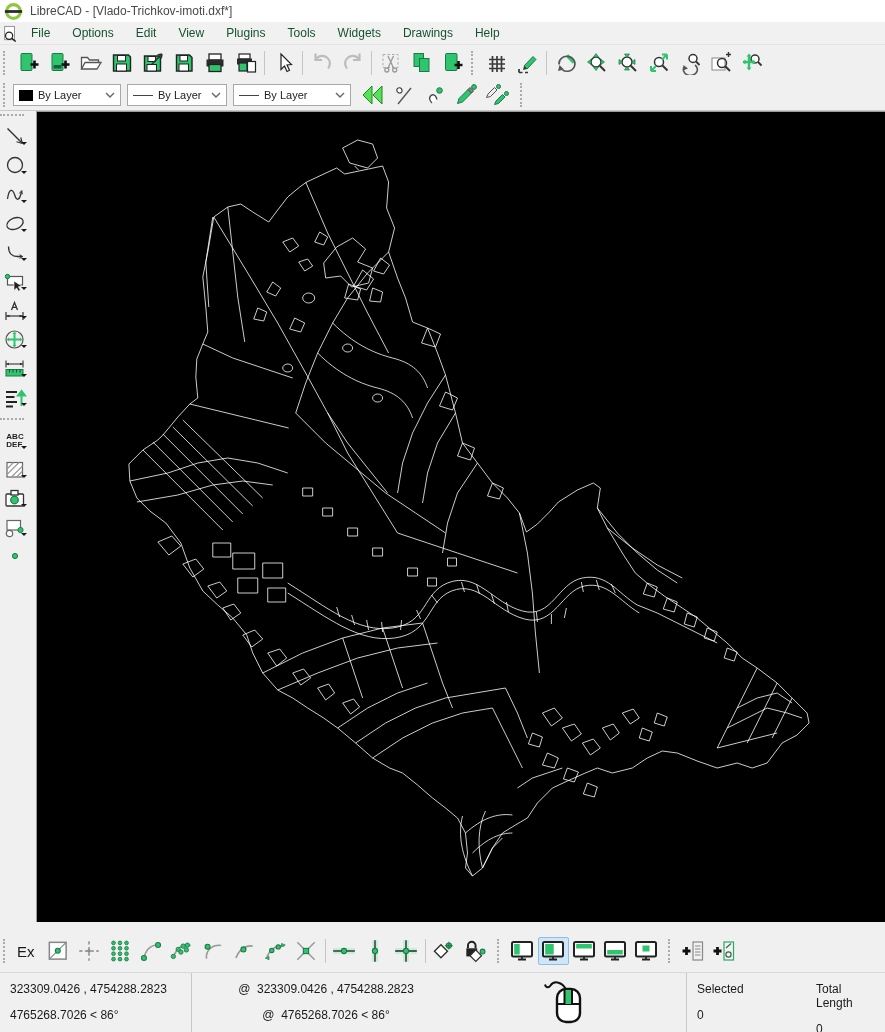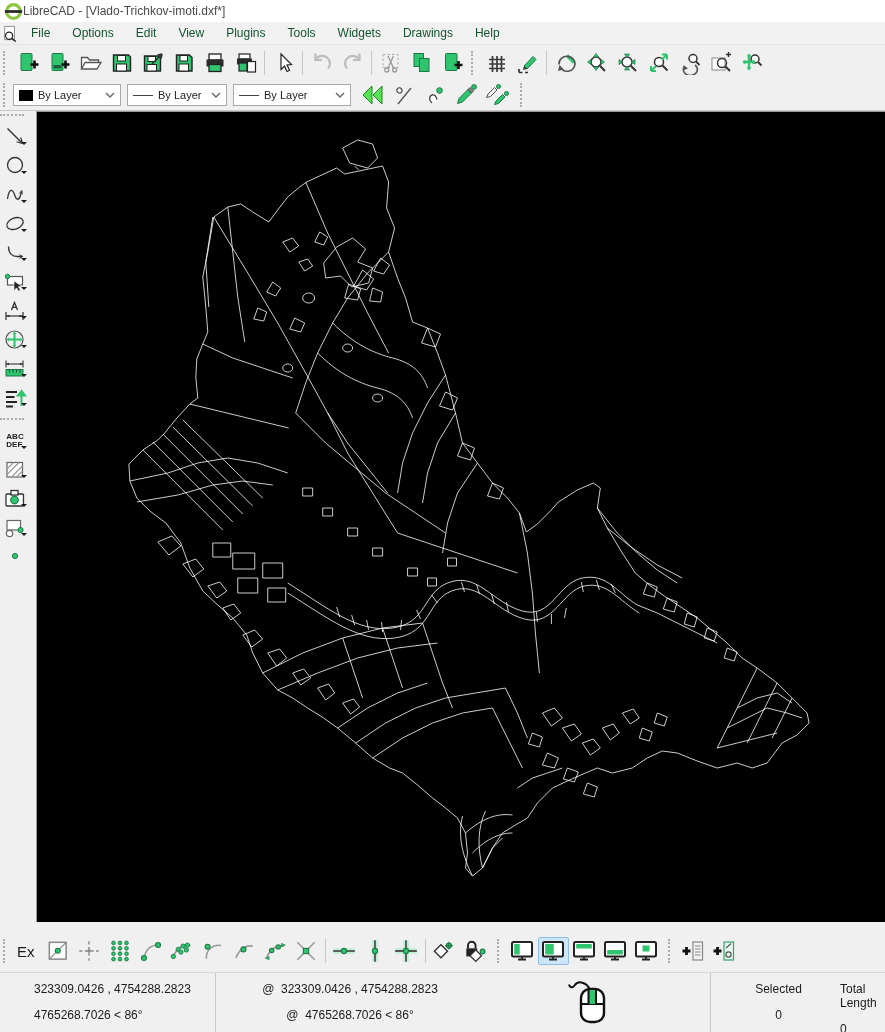--- a/index.html
+++ b/index.html
@@ -1,21 +1,21 @@
 <!DOCTYPE html>
 <html><head>
 <meta charset="utf-8">
 <style>
   * { box-sizing: border-box; margin: 0; padding: 0; }
   html,body { width: 885px; height: 1032px; overflow: hidden;
     font-family: "Liberation Sans", sans-serif; background:#f0f0f0; }
 
   
   .titlebar { height:22px; background:#ffffff; display:flex; align-items:center;
-    padding-left:4px; font-size:12px; color:#4a4a4a; }
+    gap:7px; padding-left:4px; font-size:12px; color:#4a4a4a; }
 
   
   .menubar { height:23px; background:#f1f1f1; display:flex; align-items:center;
     font-size:12px; color:#14532d; border-bottom:1px solid #e3e3e3; }
   .menubar .doc-icon { width:20px; display:flex; justify-content:center; }
   .menu-item { padding:3px 11px; cursor:default; }
 
   
   .toolbar1 { height:35px; display:flex; align-items:center; background:#f0f0f0; }
   .toolbar2 { height:31px; display:flex; align-items:center; background:#f0f0f0;
@@ -51,25 +51,25 @@
 
   
   .gapstrip { height:8px; background:#f0f0f0; }
   .toolbar-bottom { height:42px; display:flex; align-items:center; background:#f0f0f0; }
   .ex-label { font-size:15px; color:#1a1a1a; padding:0 8px 0 4px; }
 
   
   .statusbar { height:60px; background:#f0f0f0; border-top:1px solid #d8d8d8;
     display:flex; font-size:12px; color:#1a1a1a; }
   .sb-block { padding-top:9px; display:flex; flex-direction:column; gap:12px; }
-  .sb-abs { width:192px; padding-left:10px; border-right:1px solid #c9c9c9;margin-left:24px; }
+  .sb-abs { width:192px; padding-left:10px; border-right:1px solid #c9c9c9; }
   .sb-rel { width:255px; padding-left:13px;align-items:center; }
   .sb-mouse { width:240px; border-right:1px solid #c9c9c9; display:flex;
     align-items:flex-start; justify-content:center; padding-top:4px; }
-  .sb-sel { width:125px; padding-left:10px;align-items:center; }
+  .sb-sel { width:125px; padding-left:10px; }
   .sb-tot { flex:1; padding-left:4px; padding-right:8px; }
   .pre { white-space:pre; }
 
   svg { flex:none; }
 </style>
 </head>
 <body>
 
 <div class="titlebar">
   <span style="display:flex;">

